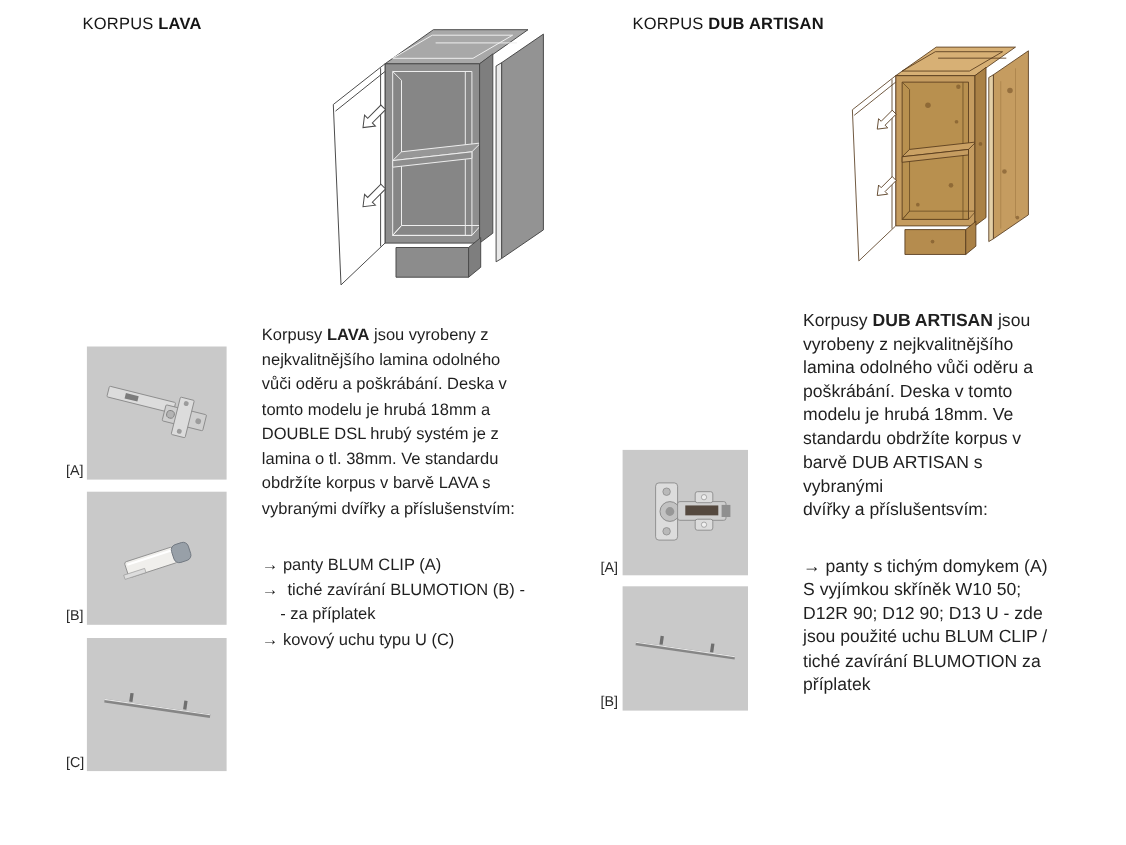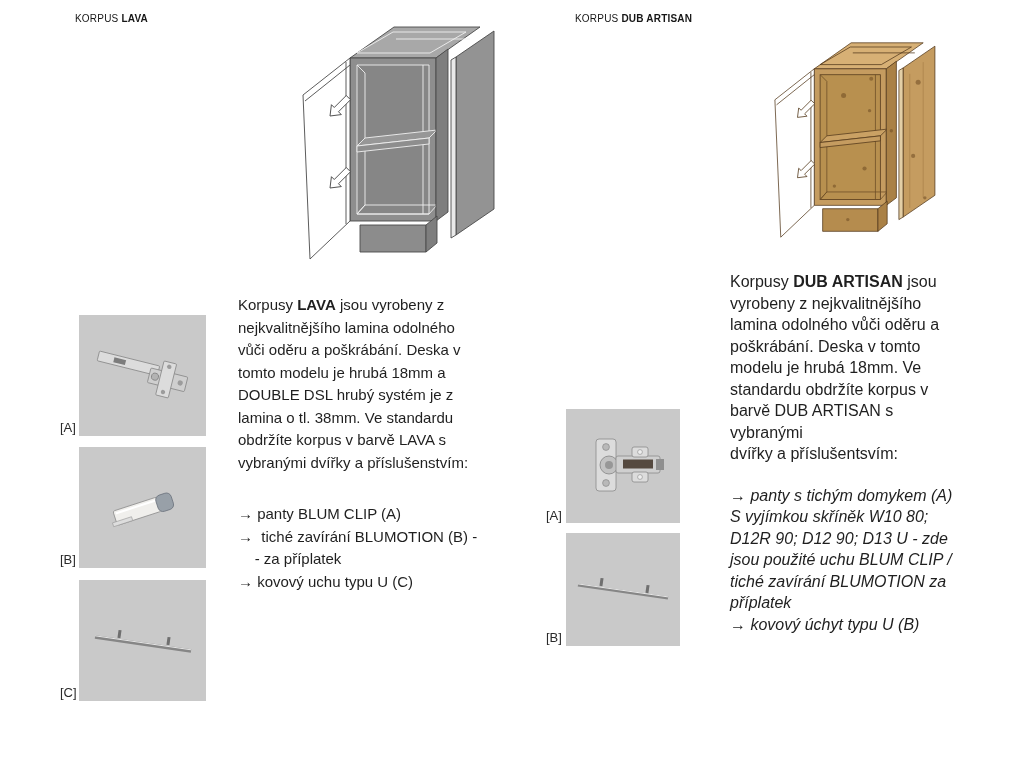--- a/index.html
+++ b/index.html
@@ -1,28 +1,28 @@
 <!DOCTYPE html>
 <html><head>
 <meta charset="utf-8">
 <style>
   html,body{margin:0;padding:0;background:#ffffff;}
   .canvas{
     position:relative;width:1024px;height:768px;background:#ffffff;overflow:hidden;
     font-family:"Liberation Sans", sans-serif;color:#1f1f1f;
   }
-  .title{position:absolute;font-size:10px;letter-spacing:.2px;color:#161616;}
+  .title{position:absolute;font-size:15px;letter-spacing:.2px;color:#161616;}
   .title b{font-weight:700;}
   .textblock{position:absolute;}
   .para{white-space:pre-line;}
   .para b{font-weight:700;}
   .tb-left{left:238px;top:294px;width:292px;font-size:15px;line-height:22.5px;}
-  .tb-right{left:730px;top:271px;width:240px;font-size:16px;line-height:21.5px;}
+  .tb-right{left:730px;top:281px;width:240px;font-size:16px;line-height:21.5px;}
   .list{margin-top:29px;}
-  .tb-right .list{margin-top:20px;font-style:italic;}
+  .tb-right .list{margin-top:30px;}
   .list div{white-space:pre;}
   .photo-box{position:absolute;background:#c9c9c9;}
   .photo-label{position:absolute;font-size:13px;color:#2a2a2a;}
   
   .cab{position:absolute;}
   .cab--gray{--top:#a8a8a8;--front:#8e8e8e;--interior:#868686;--shelf:#979797;--strip:#7e7e7e;
              --panel:#939393;--paneledge:#e9e9e9;--plinth:#8c8c8c;--line:#4a4a4a;--innerline:#efefef;}
   .cab--wood{--top:#d7b075;--front:#c59c60;--interior:#b8904f;--shelf:#caa164;--strip:#aa8146;
              --panel:#c59c60;--paneledge:#e4cfa6;--plinth:#b58c4e;--line:#53381b;--innerline:#6b4d26;}
   .cab polygon,.cab line{stroke-width:.9;}
@@ -219,22 +219,21 @@
     <div class="para"><span>Korpusy </span><b>DUB ARTISAN</b><span> jsou
 vyrobeny z nejkvalitnějšího
 lamina odolného vůči oděru a
 poškrábání. Deska v tomto
 modelu je hrubá 18mm. Ve
 standardu obdržíte korpus v
 barvě DUB ARTISAN s vybranými
 dvířky a příslušentsvím:</span></div>
     <div class="list">
       <div>→ panty s tichým domykem (A)</div>
-      <div>S vyjímkou skříněk W10 80;</div>
+      <div>S vyjímkou skříněk W10 50;</div>
       <div>D12R 90; D12 90; D13 U - zde</div>
       <div>jsou použité uchu BLUM CLIP /</div>
       <div>tiché zavírání BLUMOTION za</div>
       <div>příplatek</div>
-      <div>→ kovový úchyt typu U (B)</div>
     </div>
   </div>
 
 </div>
 
 </body></html>

